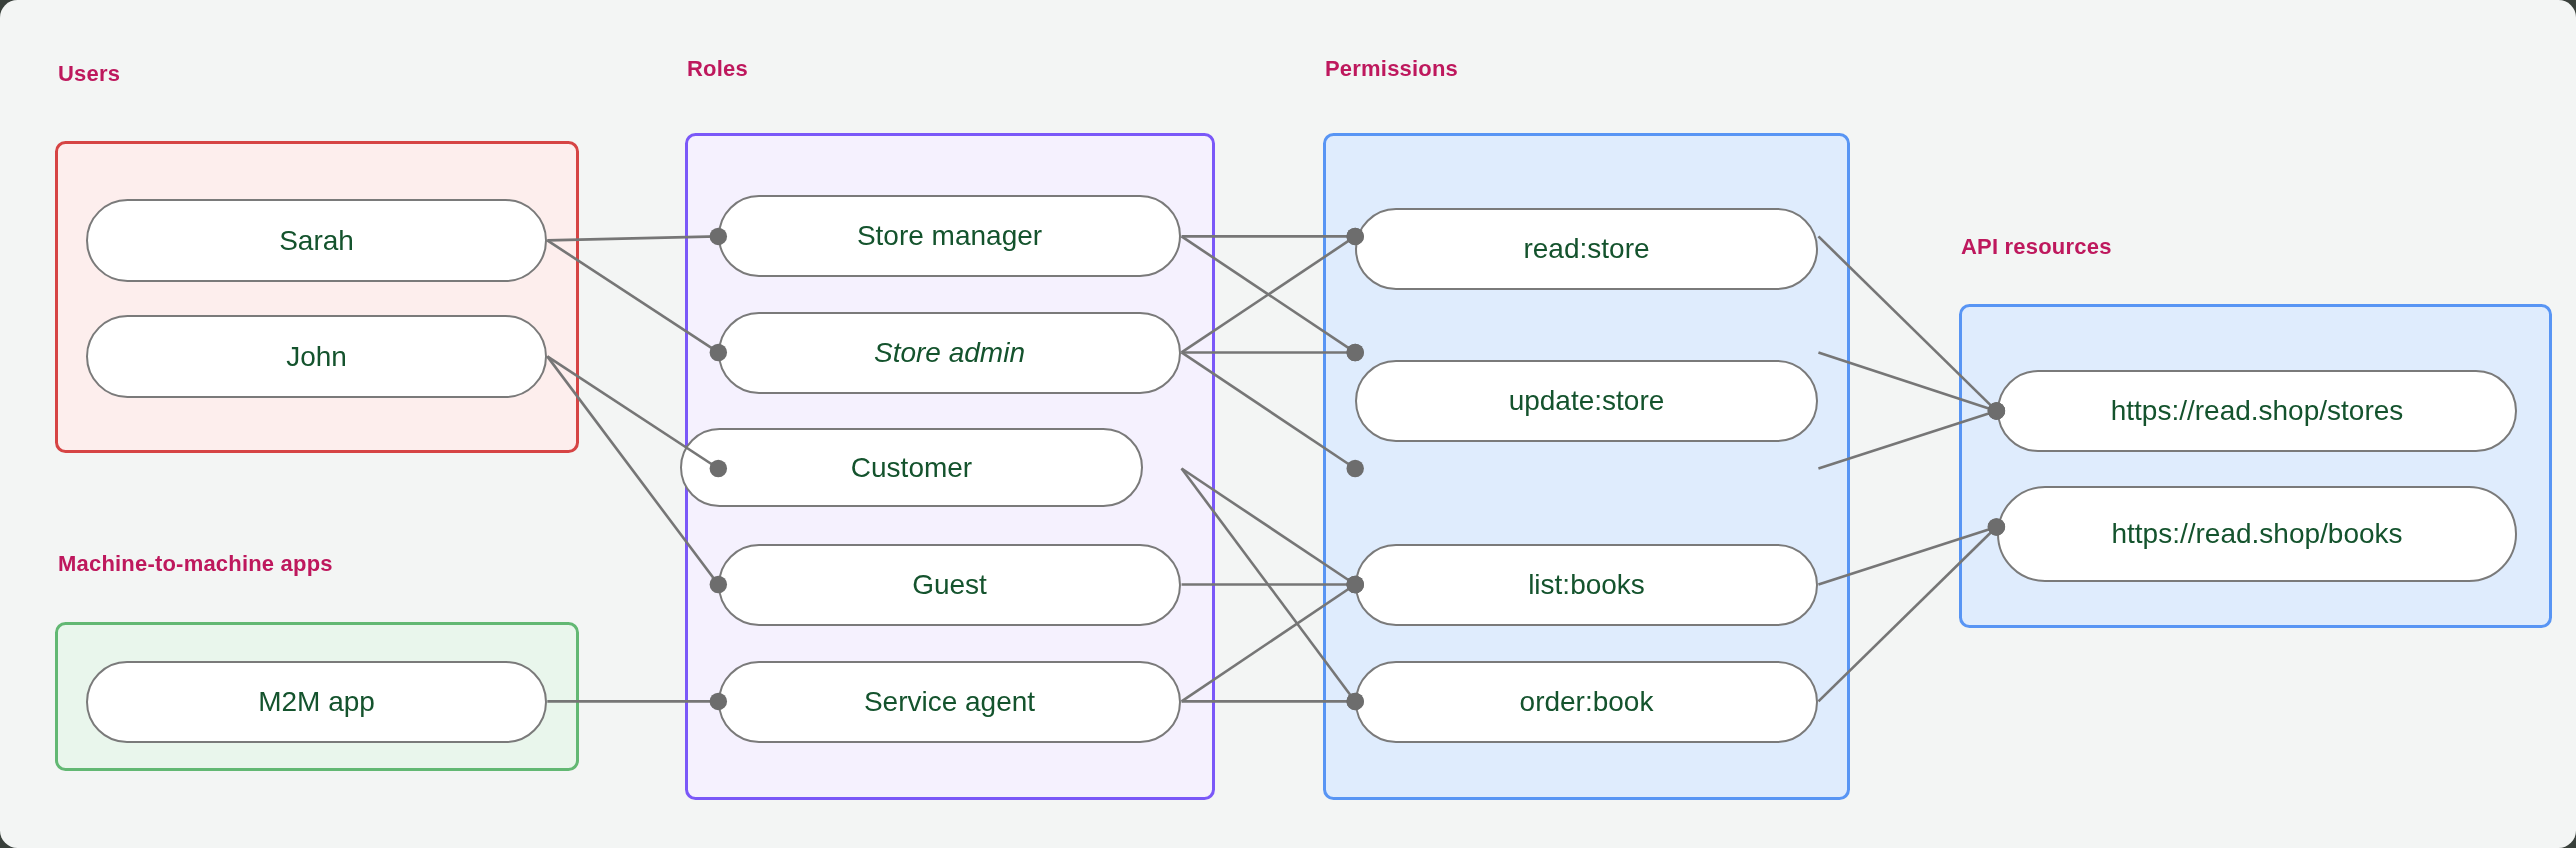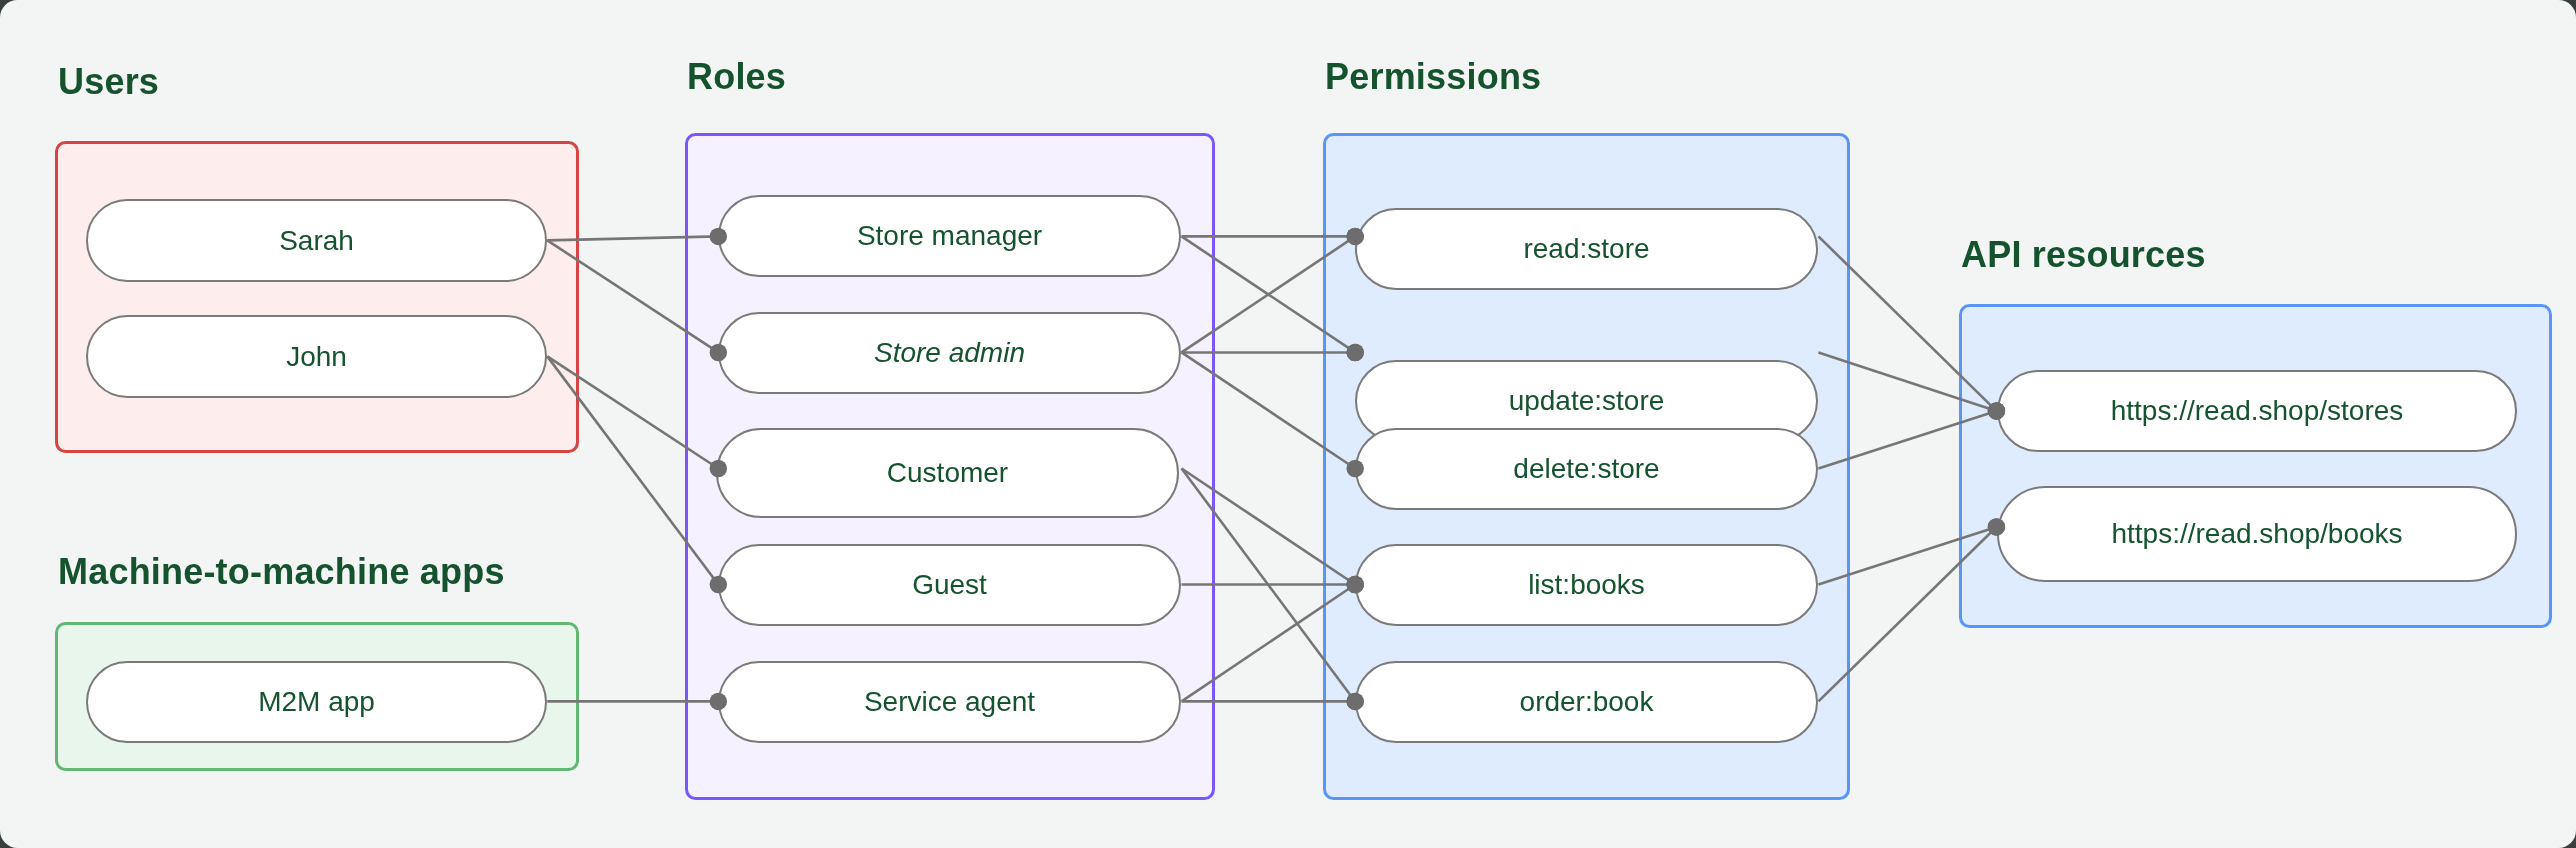--- a/index.html
+++ b/index.html
@@ -8,21 +8,21 @@
     background:#39403b;
     font-family:"Liberation Sans", sans-serif;
     position:relative;overflow:hidden;
   }
   .canvas{
     position:absolute;left:0;top:0;width:2576px;height:848px;
     background:#f3f5f4;border-radius:17.5px;
   }
   .section-label{
     position:absolute;
-    font-size:36px;font-weight:600;color:#14532d;
+    font-size:22px;font-weight:600;color:#be185d;
     letter-spacing:0.2px;white-space:nowrap;
   }
   .group{
     position:absolute;border-radius:10.5px;border:3.5px solid transparent;
     box-sizing:border-box;
   }
   .group.red{border-color:#d64444;background:#fdeeed;}
   .group.purple{border-color:#7a58f8;background:#f5f1fe;}
   .group.blue{border-color:#5895f4;background:#dfecfd;}
   .group.green{border-color:#62b873;background:#e9f6ec;}
@@ -54,27 +54,26 @@
   <div class="group blue" style="left:1323px;top:133px;width:527px;height:667px;"></div>
   <div class="group blue" style="left:1959px;top:304px;width:593px;height:324px;"></div>
 
   <div class="pill" style="left:86px;top:199px;width:461px;height:83px;">Sarah</div>
   <div class="pill" style="left:86px;top:315px;width:461px;height:83px;">John</div>
 
   <div class="pill" style="left:86px;top:661px;width:461px;height:82px;">M2M app</div>
 
   <div class="pill" style="left:718px;top:195px;width:463px;height:82px;">Store manager</div>
   <div class="pill" style="left:718px;top:312px;width:463px;height:82px;font-style:italic;">Store admin</div>
-  <div class="pill" style="left:716px;top:428px;width:463px;height:90px;">Customer</div>
+  <div class="pill" style="left:680px;top:428px;width:463px;height:79px;">Customer</div>
   <div class="pill" style="left:718px;top:544px;width:463px;height:82px;">Guest</div>
   <div class="pill" style="left:718px;top:661px;width:463px;height:82px;">Service agent</div>
 
   <div class="pill" style="left:1355px;top:208px;width:463px;height:82px;">read:store</div>
   <div class="pill" style="left:1355px;top:312px;width:463px;height:82px;margin-top:48px;">update:store</div>
-  <div class="pill" style="left:1355px;top:428px;width:463px;height:82px;">delete:store</div>
   <div class="pill" style="left:1355px;top:544px;width:463px;height:82px;">list:books</div>
   <div class="pill" style="left:1355px;top:661px;width:463px;height:82px;">order:book</div>
 
   <div class="pill" style="left:1997px;top:370px;width:520px;height:82px;">https://read.shop/stores</div>
   <div class="pill" style="left:1997px;top:486px;width:520px;height:96px;">https://read.shop/books</div>
 
   <svg id="edge-layer" viewBox="0 0 2952 972">
       <line x1="627" y1="275.5" x2="823" y2="271" stroke="#767676" stroke-width="3"></line>
       <line x1="627" y1="275.5" x2="823" y2="404" stroke="#767676" stroke-width="3"></line>
       <line x1="627" y1="408.5" x2="823" y2="537" stroke="#767676" stroke-width="3"></line>

